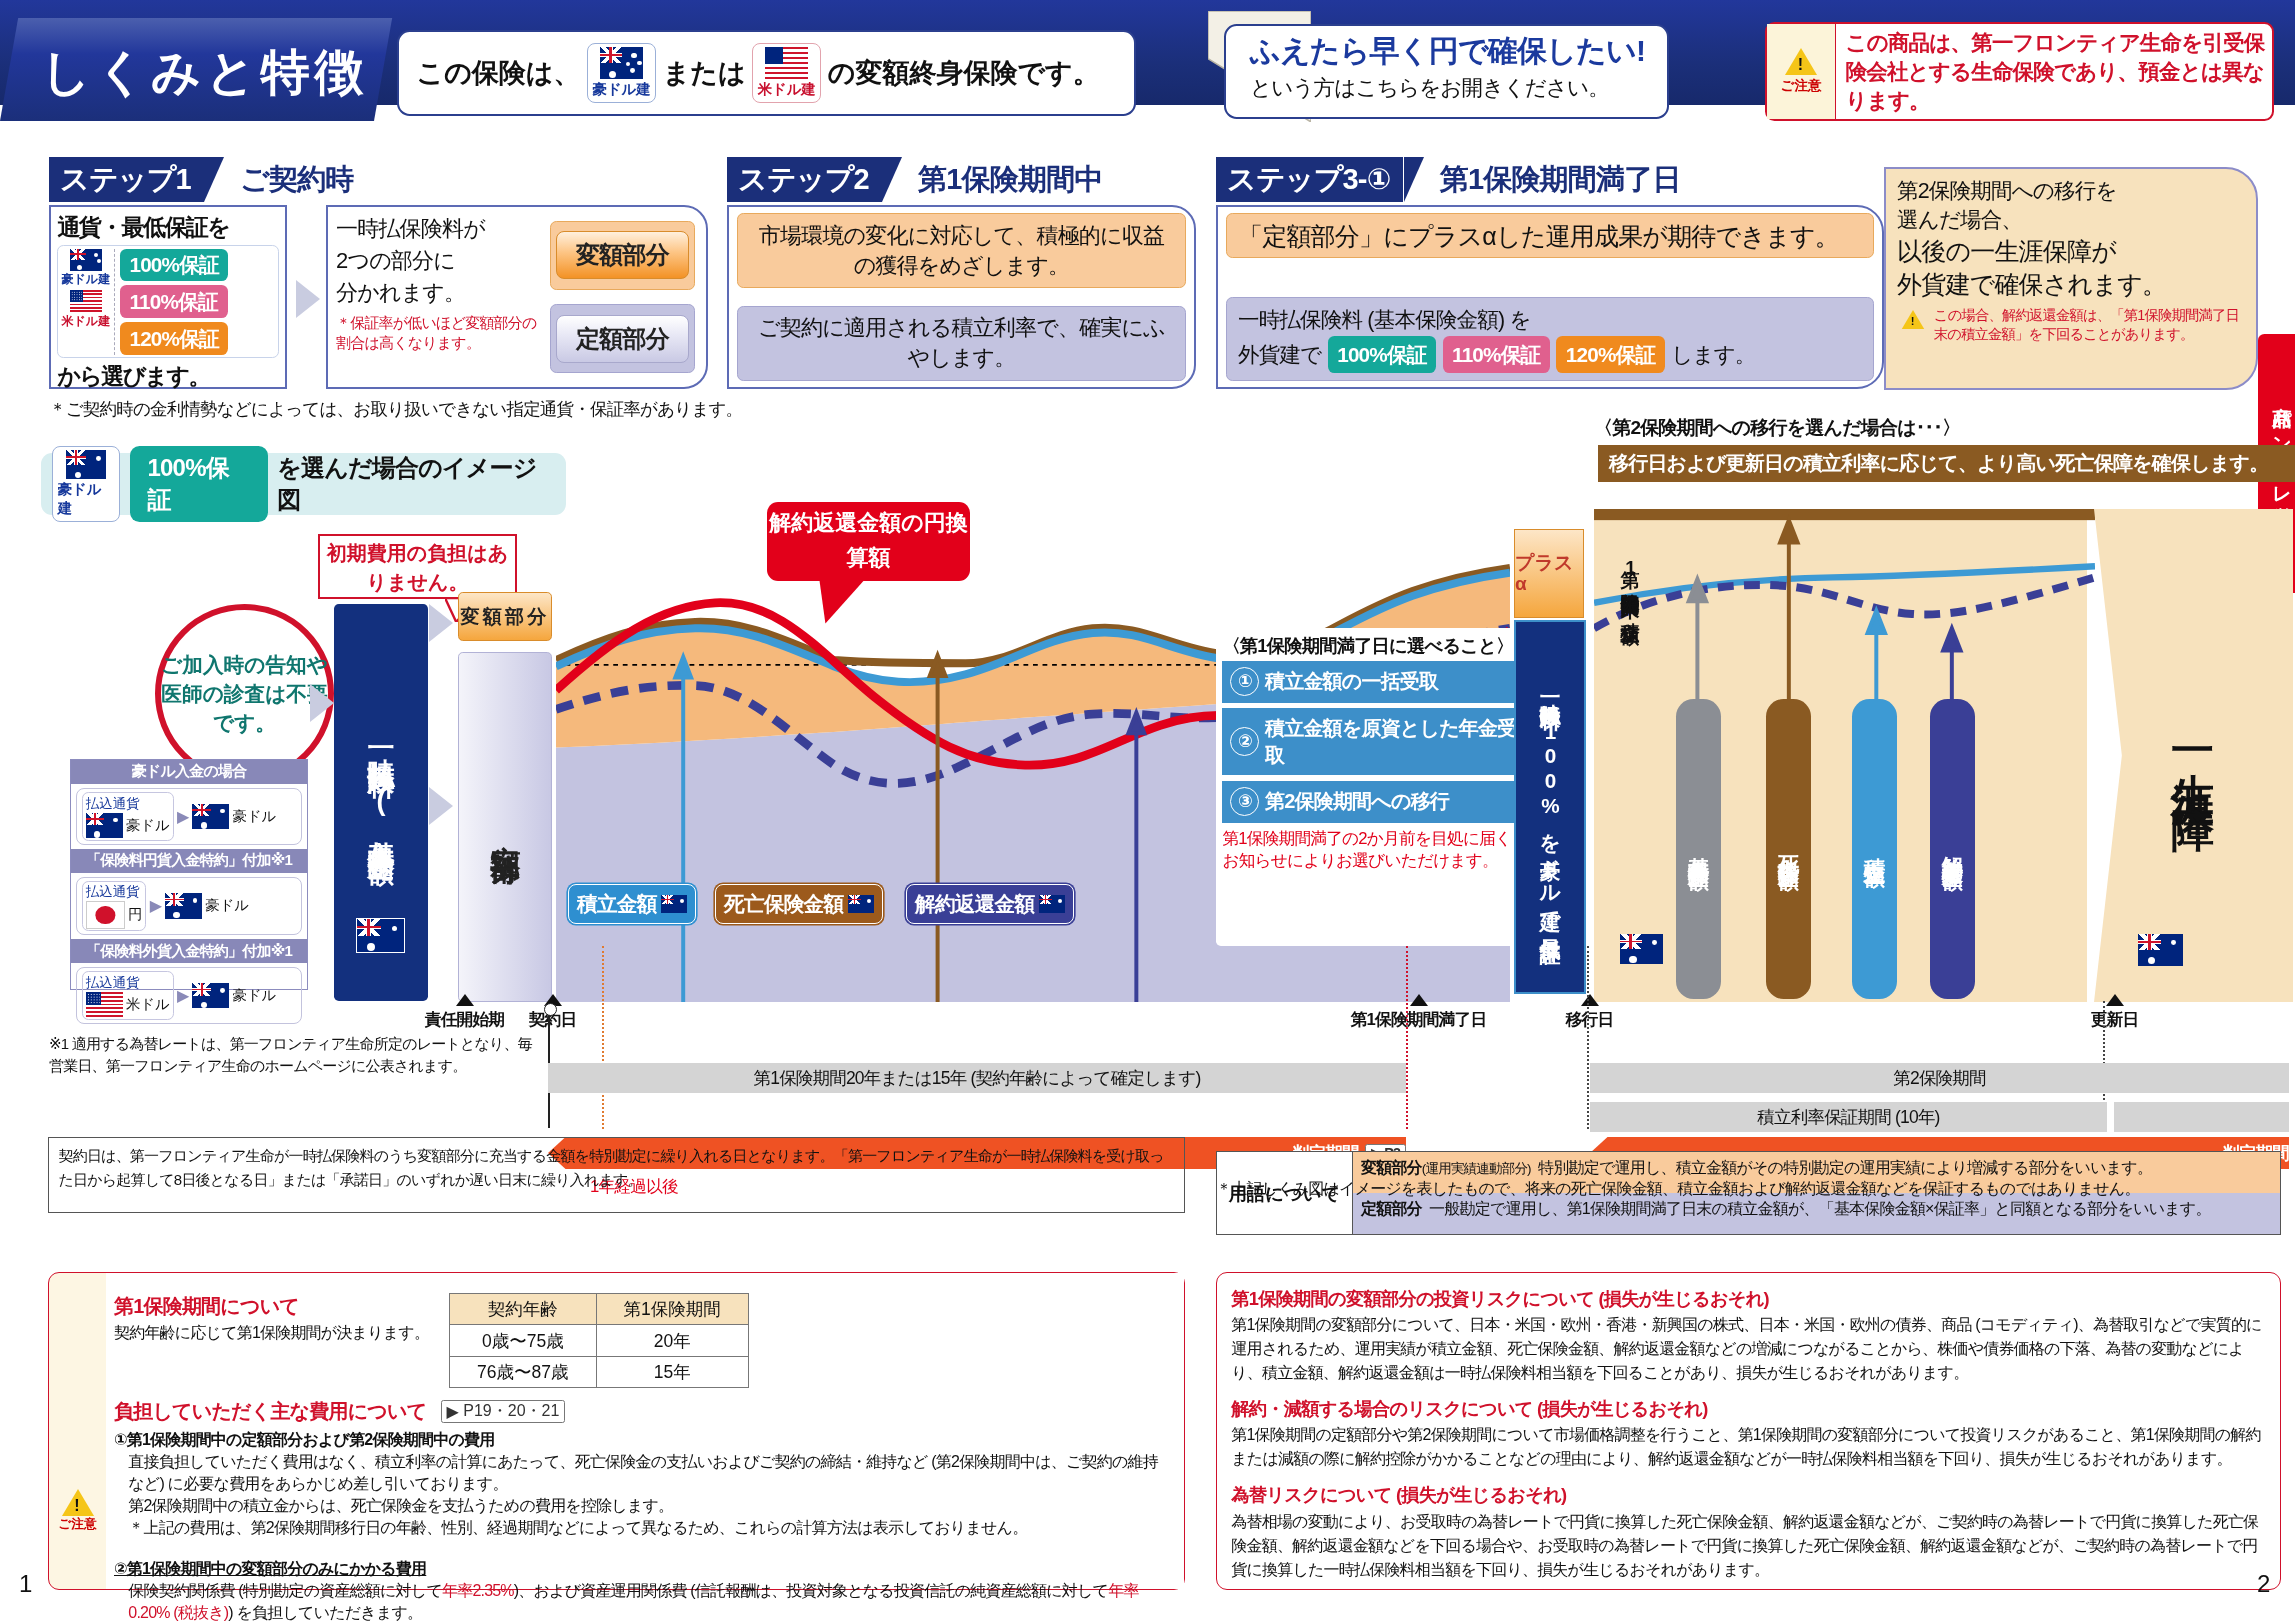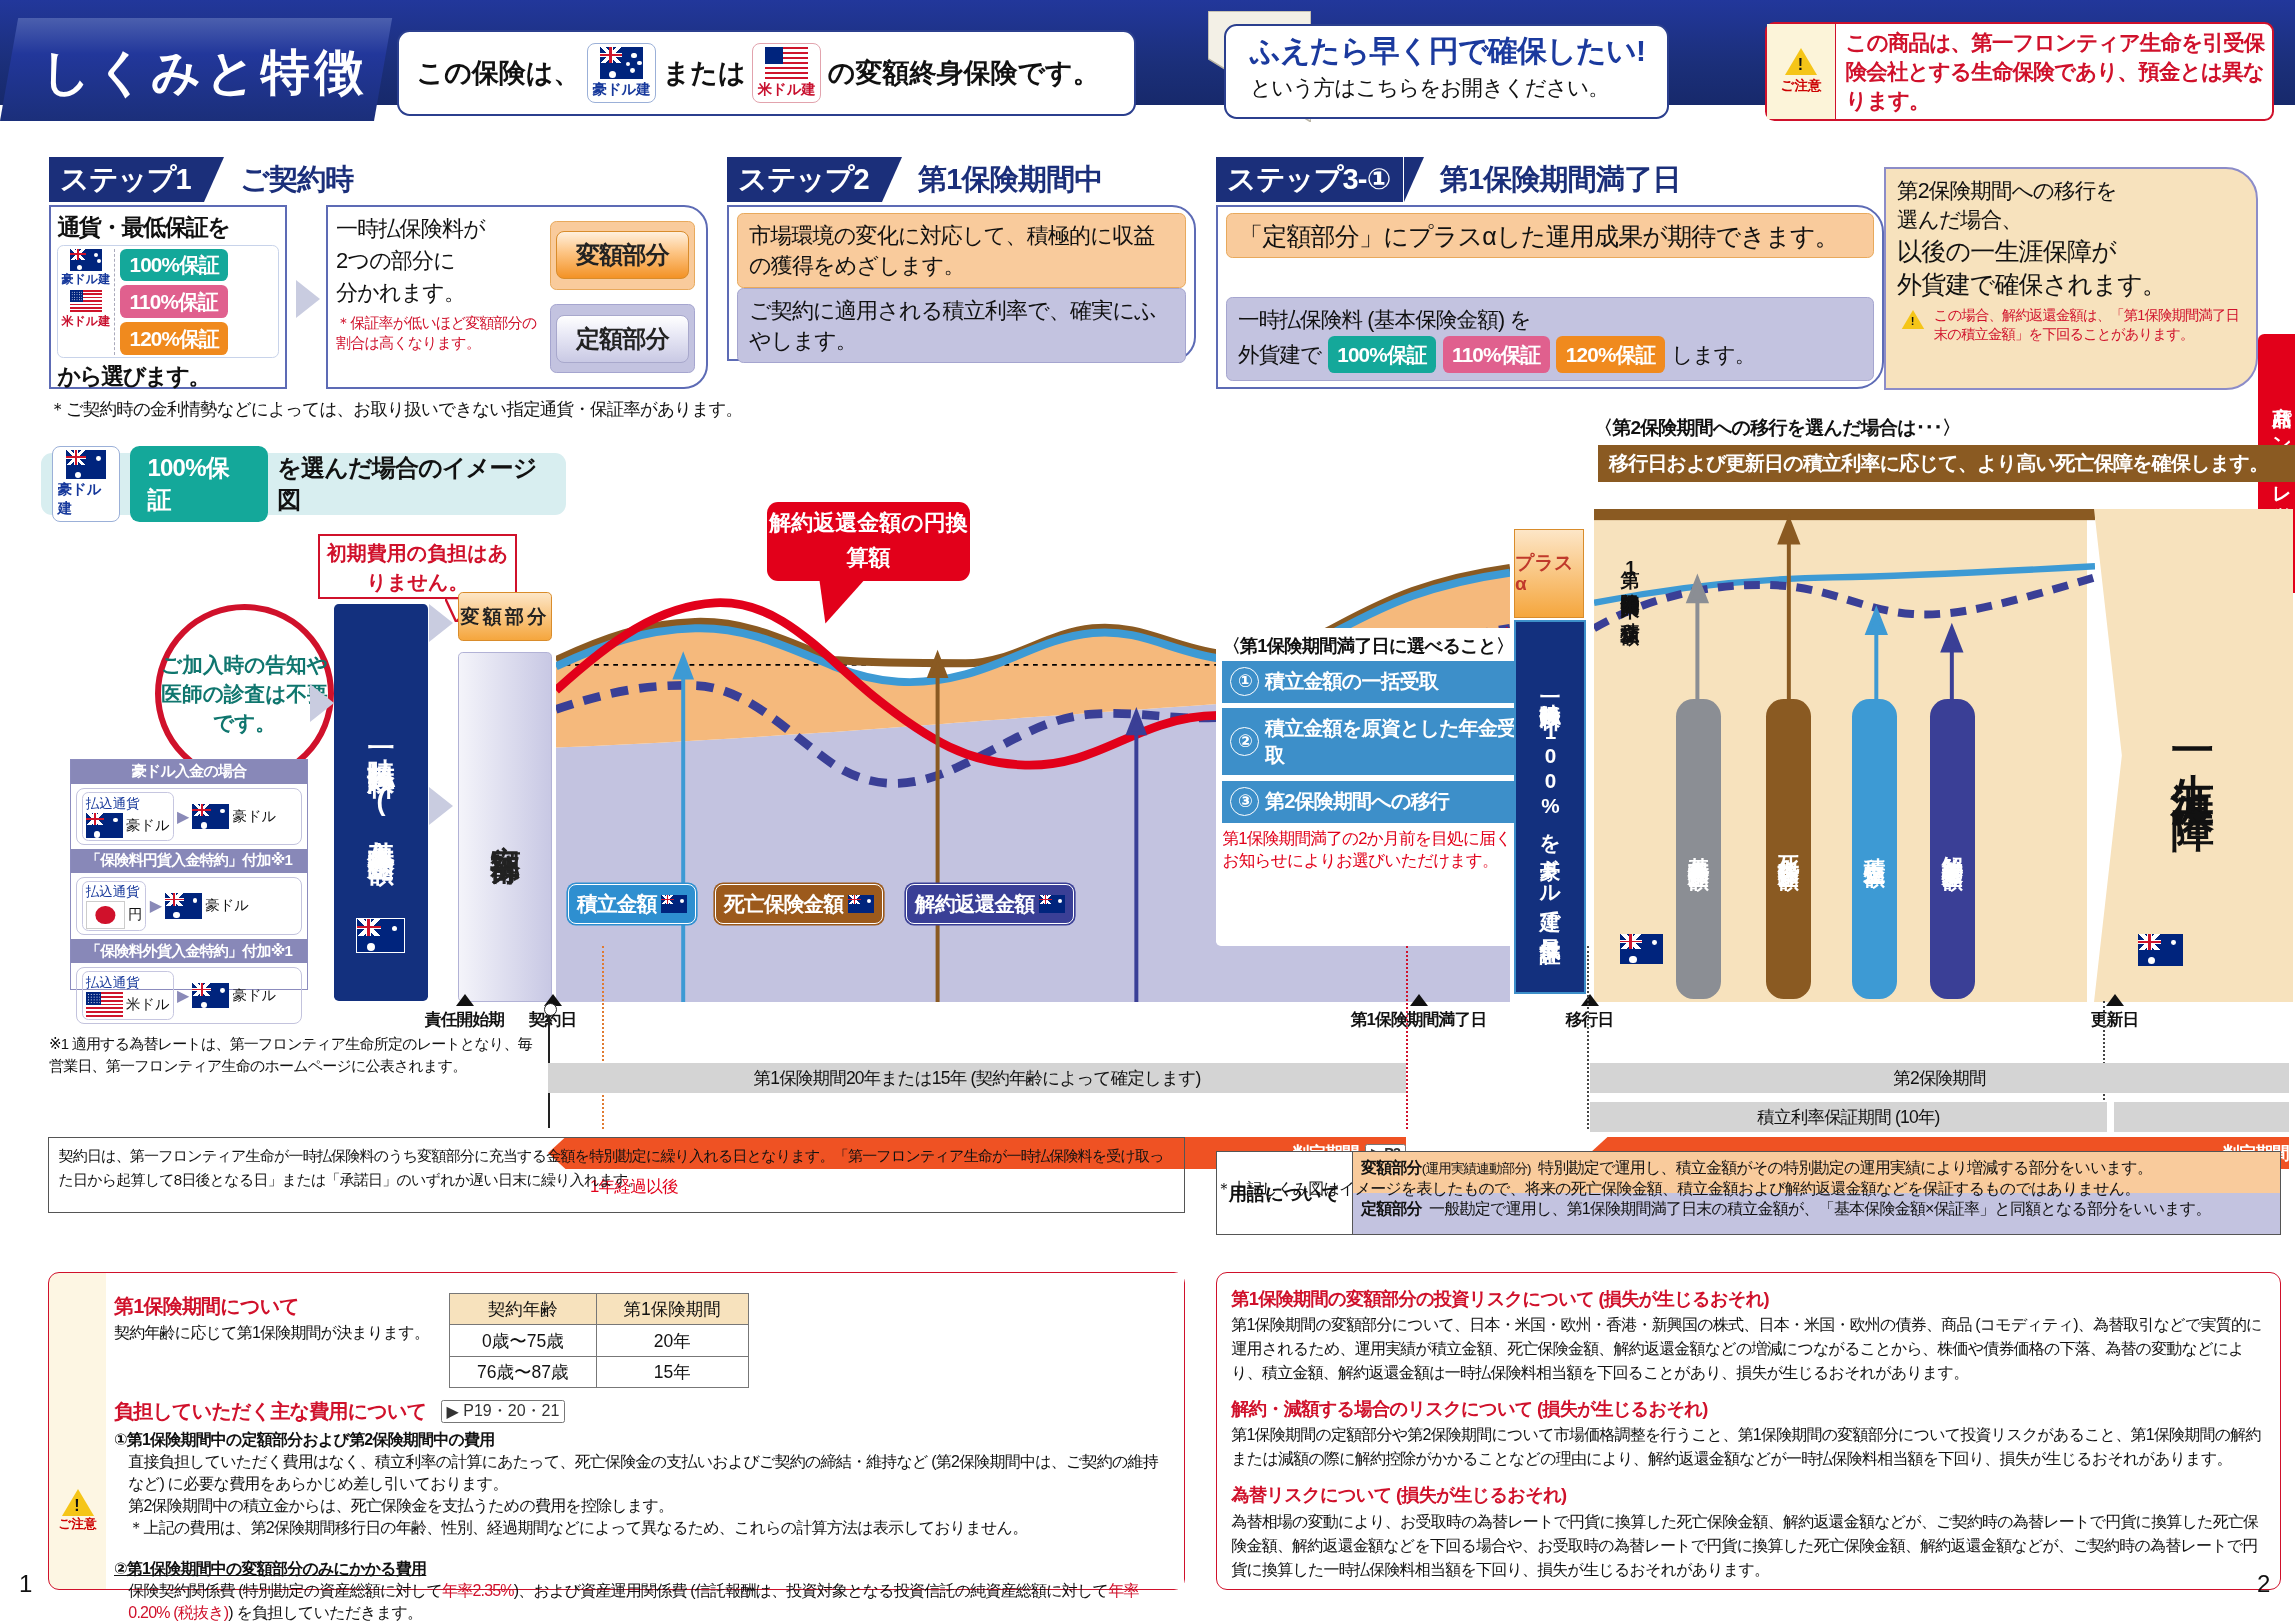--- a/index.html
+++ b/index.html
@@ -341,21 +341,21 @@
     <div style="background:#c3c3e0;border:1.6px solid #a5a5cf;border-radius:6.4px;padding:9.5px 4.8px;">
       <span class="pillbtn pillpurple">定額部分</span>
     </div>
   </div>
 </div>
 
 <div class="stepwrap" style="left:727px;top:157px;">
   <span class="steptag">ステップ2</span>
   <span class="steptitle">第1保険期間中</span>
 </div>
-<div class="stepbox" style="left:727px;top:205px;width:469px;height:156px;border-radius:0 24px 24px 0;padding:6.4px 8px;display:flex;flex-direction:column;justify-content:space-between;">
+<div class="stepbox" style="left:727px;top:205px;width:469px;height:184px;border-radius:0 24px 24px 0;padding:6.4px 8px;display:flex;flex-direction:column;justify-content:space-between;text-align:center;">
   <div class="bandorange bandtxt">市場環境の変化に対応して、積極的に収益の獲得をめざします。</div>
   <div class="bandpurple bandtxt">ご契約に適用される積立利率で、確実にふやします。</div>
 </div>
 
 <div class="stepwrap" style="left:1216px;top:157px;">
   <span class="steptag">ステップ3-①</span>
   <span class="steptitle">第1保険期間満了日</span>
 </div>
 <div class="stepbox" style="left:1216px;top:205px;width:668px;height:184px;border-radius:0 27px 27px 0;padding:6.4px 8px;display:flex;flex-direction:column;justify-content:space-between;">
   <div class="bandorange bandtxt" style="font-size:25px;">「定額部分」にプラスαした運用成果が期待できます。</div>

